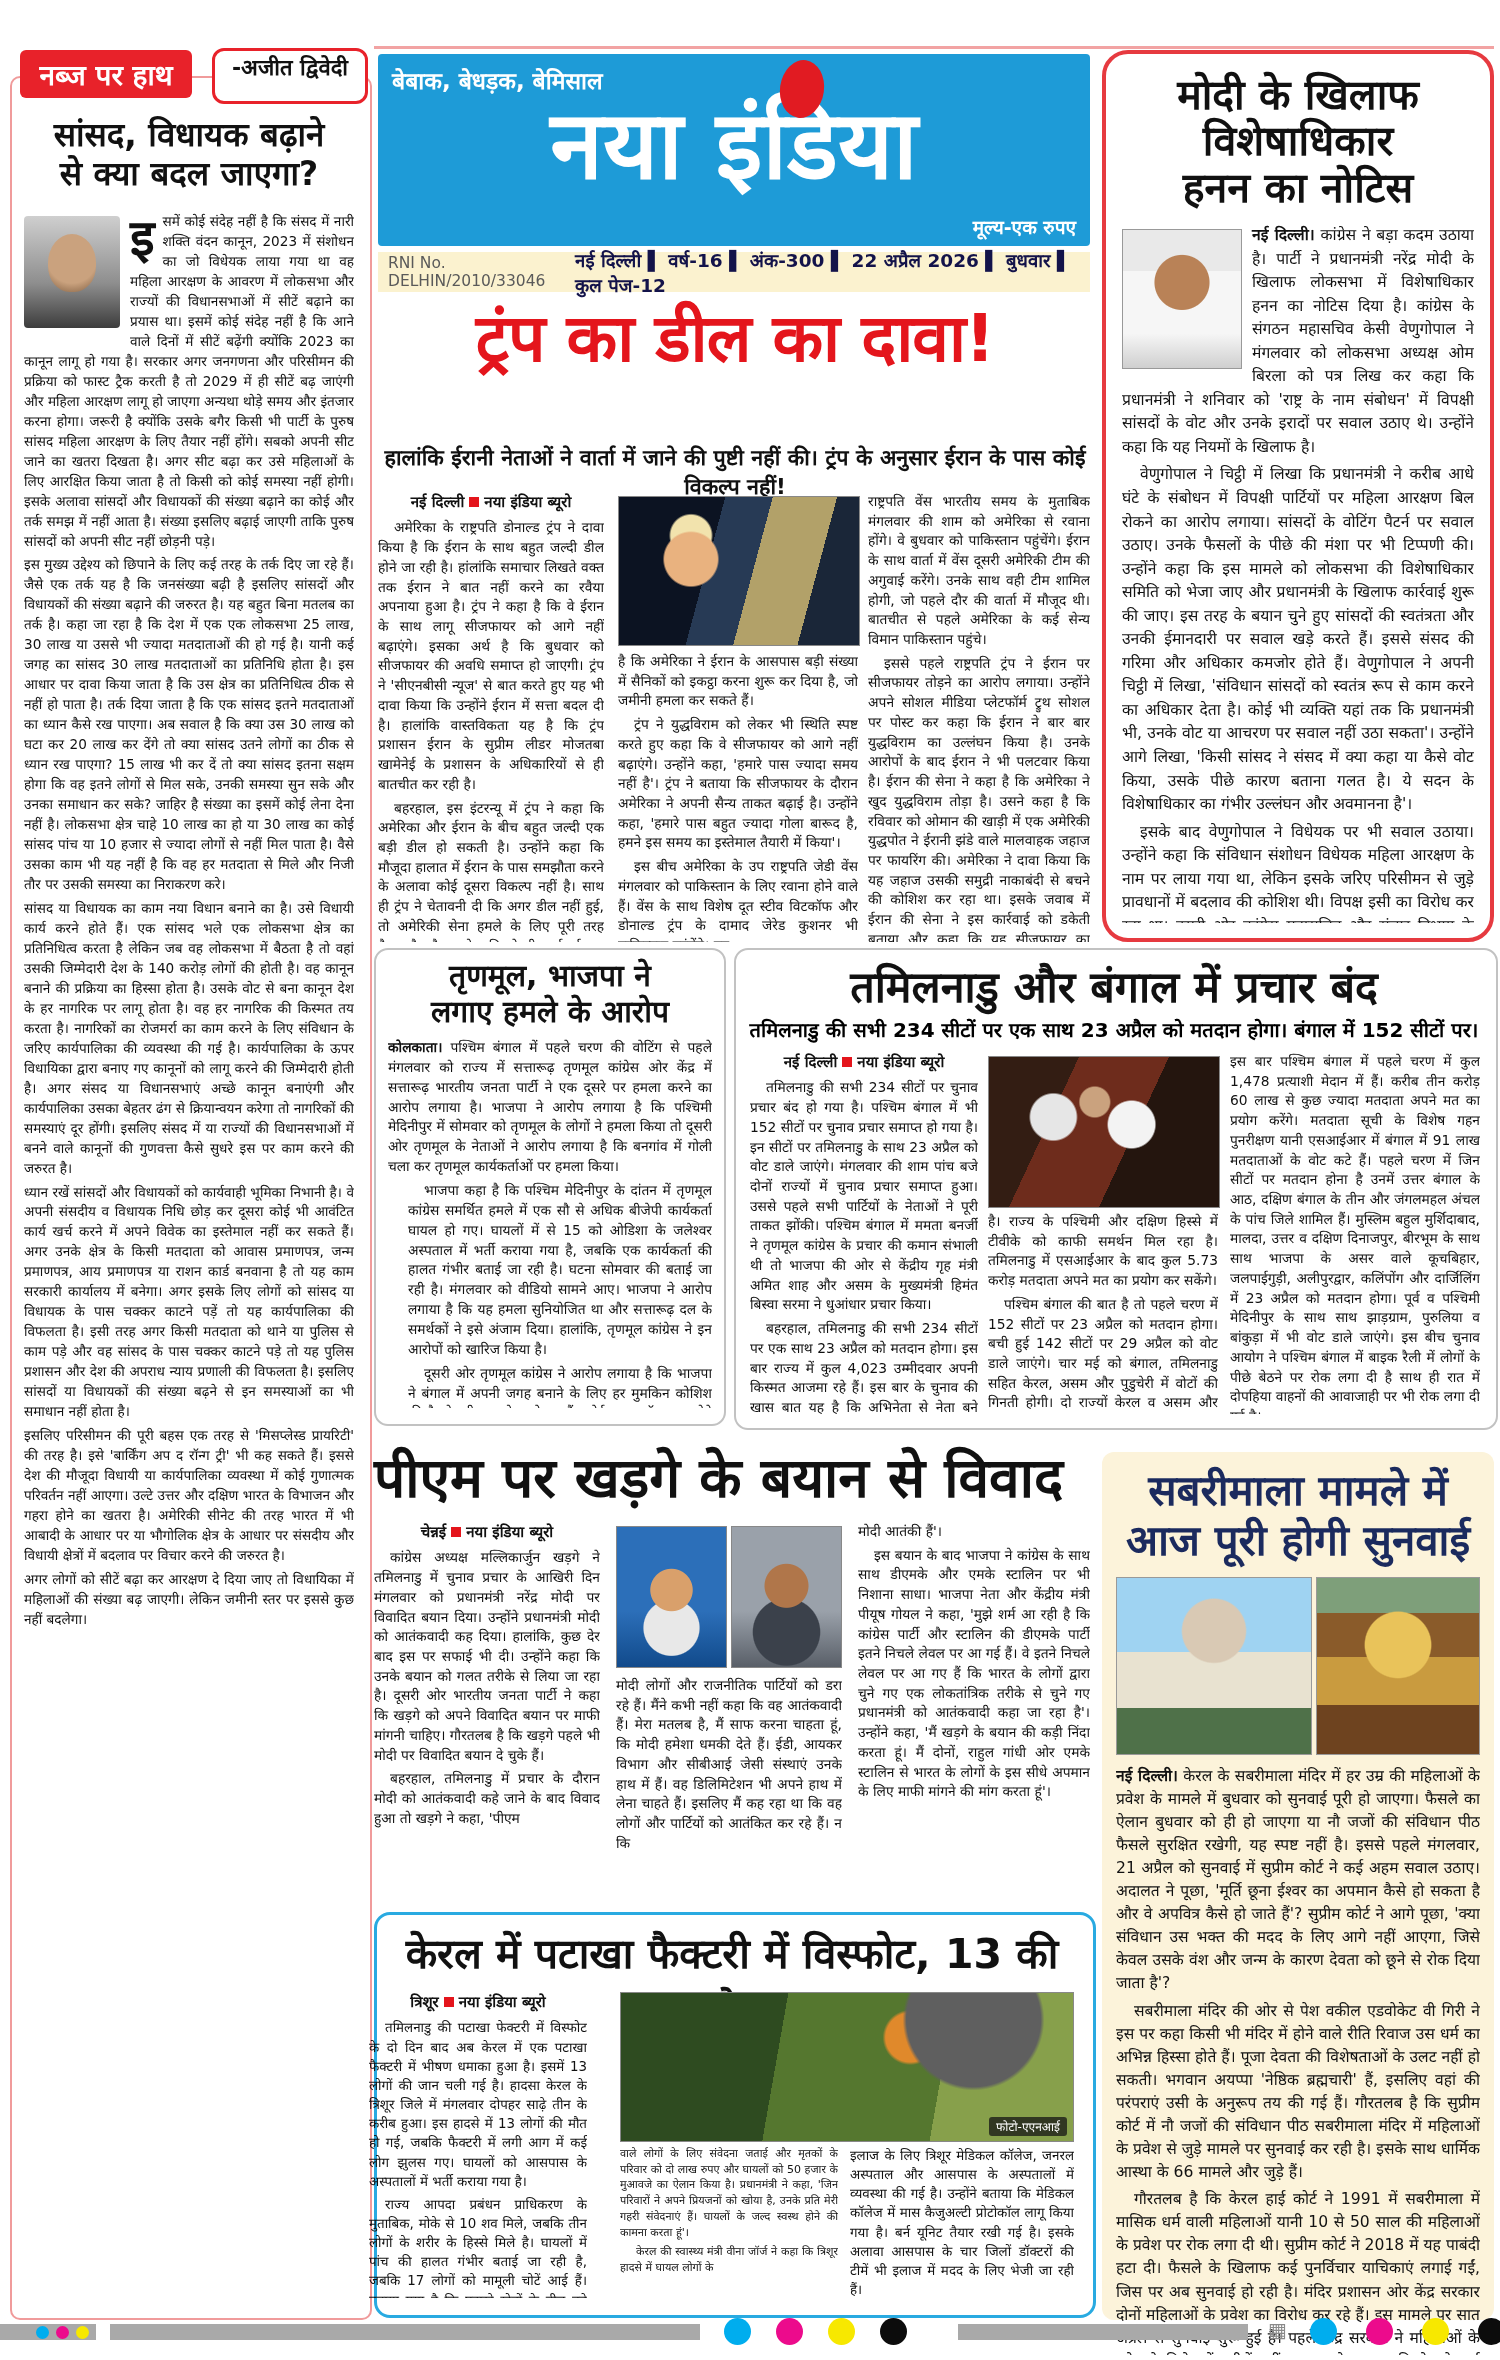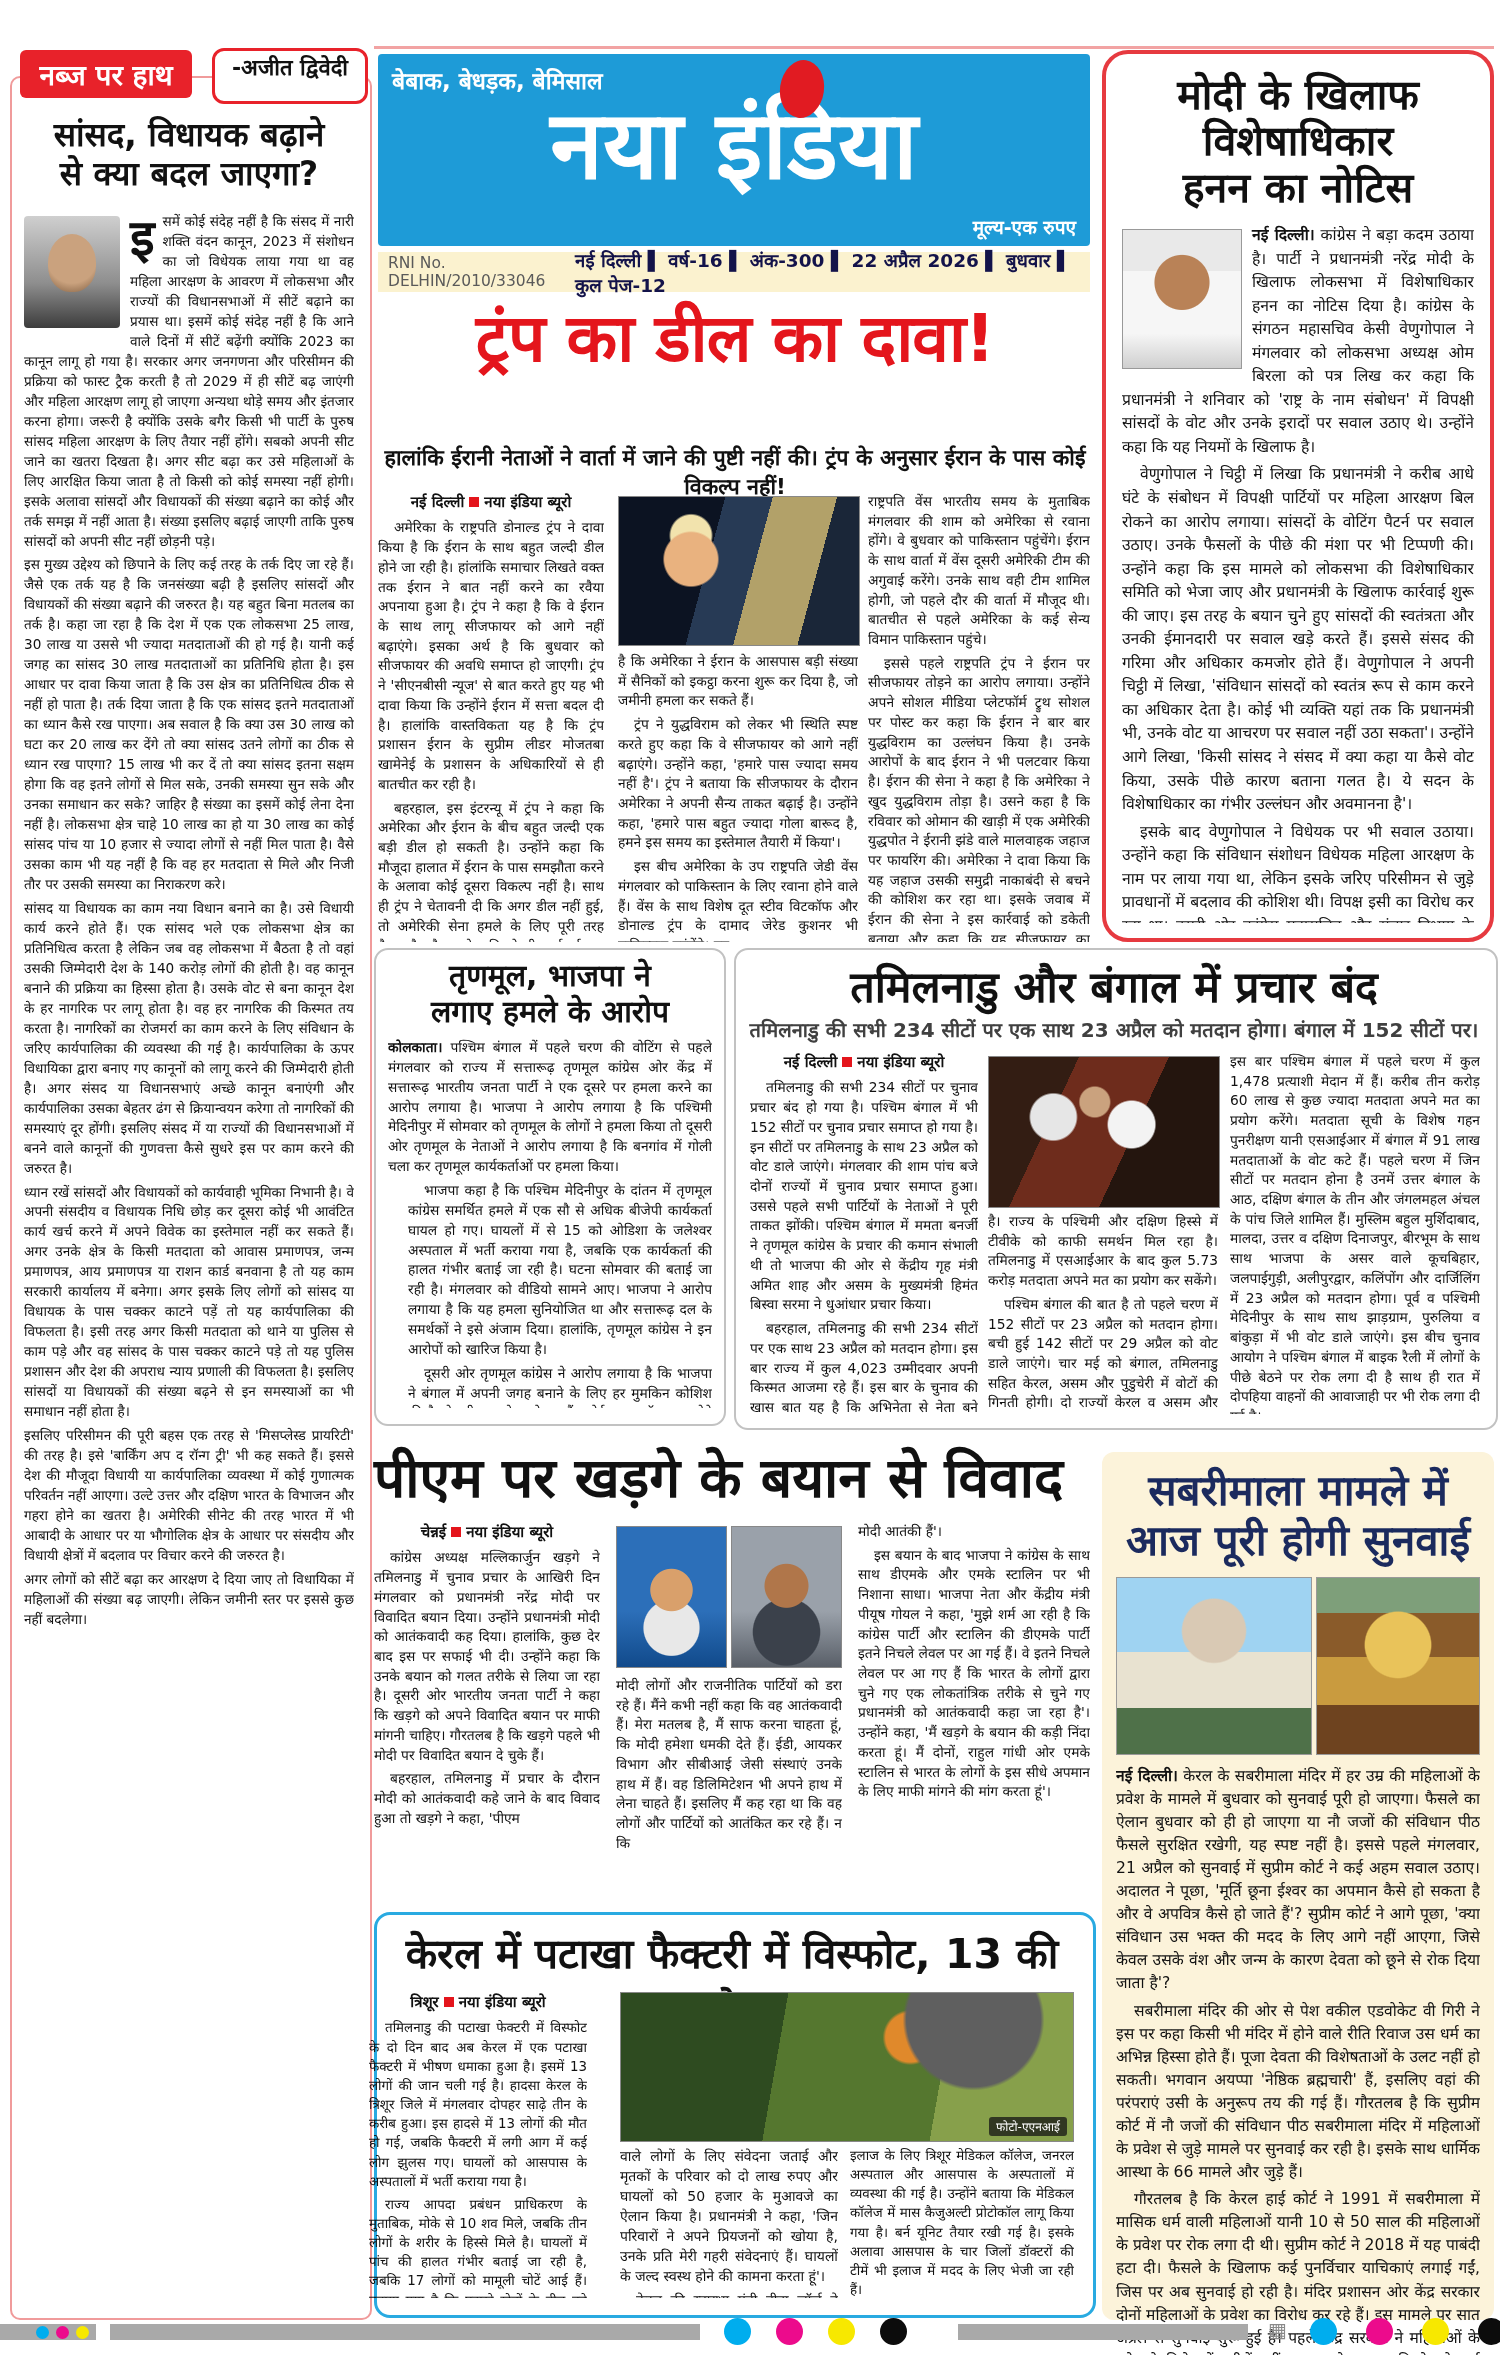--- a/index.html
+++ b/index.html
@@ -68,21 +68,21 @@
 
   
   .tmc-box{left:374px;top:948px;width:352px;height:478px;border:2px solid #c2c2c2;border-radius:14px;
            padding:8px 12px;box-sizing:border-box;}
   .tmc-hl{font-size:30px;font-weight:800;text-align:center;line-height:1.2;margin-bottom:8px;}
   .tmc-body{font-size:13.8px;line-height:1.44;height:370px;overflow:hidden;}
   .tmc-body p+p{text-indent:16px;margin-left:20px;}
 
   .tn-box{left:734px;top:948px;width:760px;height:478px;border:2px solid #c2c2c2;border-radius:14px;}
   .tn-hl{left:744px;top:956px;width:740px;text-align:center;font-size:43px;font-weight:800;}
-  .tn-sub{left:744px;top:1016px;width:740px;text-align:center;color:#404040;font-weight:bold;font-size:20px;}
+  .tn-sub{left:744px;top:1016px;width:740px;text-align:center;color:#000000;font-weight:bold;font-size:20px;}
   .tn-c1{left:750px;top:1052px;width:228px;height:362px;}
   .tn-photo{left:988px;top:1056px;width:230px;height:150px;border:1px solid #888;
       background:radial-gradient(circle at 28% 40%,#e6e6e6 0 12%,rgba(0,0,0,0) 13%),
                  radial-gradient(circle at 62% 45%,#f3f3f3 0 14%,rgba(0,0,0,0) 15%),
                  radial-gradient(circle at 46% 30%,#caa27e 0 9%,rgba(0,0,0,0) 10%),
                  linear-gradient(115deg,#331d13 0 30%,#6e2c1c 30% 60%,#24150e 60% 100%);}
   .tn-c2{left:988px;top:1212px;width:230px;height:202px;}
   .tn-c3{left:1230px;top:1052px;width:250px;height:362px;}
 
   
@@ -103,21 +103,21 @@
   
   .ker-box{left:374px;top:1912px;width:716px;height:400px;border:3px solid #29aae1;border-radius:16px;}
   .ker-hl{left:388px;top:1924px;width:688px;text-align:center;font-size:41px;font-weight:800;}
   .ker-c1{left:369px;top:1992px;width:218px;height:306px;font-size:13.4px;}
   .ker-photo{left:620px;top:1992px;width:452px;height:148px;border:1px solid #888;
       background:radial-gradient(circle at 78% 18%,#5f5f5f 0 18%,rgba(0,0,0,0) 19%),
                  radial-gradient(circle at 64% 30%,#e0892b 0 8%,rgba(0,0,0,0) 9%),
                  linear-gradient(100deg,#2e4b20 0 35%,#55772f 35% 70%,#87a04b 70% 100%);}
   .ker-cap{position:absolute;right:6px;bottom:5px;background:rgba(20,20,20,.75);color:#fff;
            font-size:12px;padding:1px 7px;border-radius:3px;}
-  .ker-c2{left:620px;top:2146px;width:218px;height:152px;font-size:14px;}
+  .ker-c2{left:620px;top:2146px;width:218px;height:152px;font-size:11px;}
   .ker-c3{left:850px;top:2146px;width:224px;height:152px;font-size:13.4px;}
 
   
   .sab-box{left:1102px;top:1452px;width:392px;height:868px;background:#fcf3da;border-radius:12px;
            padding:12px 14px;box-sizing:border-box;}
   .sab-hl{font-size:42px;font-weight:800;text-align:center;line-height:1.2;color:#1b2a5e;margin:2px 0 10px 0;}
   .sab-photos{display:flex;gap:4px;height:178px;margin-bottom:10px;}
   .ph-court{flex:1.2;border:1px solid #999;
       background:radial-gradient(circle at 50% 30%,#d9c9b4 0 20%,rgba(0,0,0,0) 21%),
                  linear-gradient(180deg,#9fd3f2 0 42%,#e8e2d0 42% 74%,#4f7149 74% 100%);}

